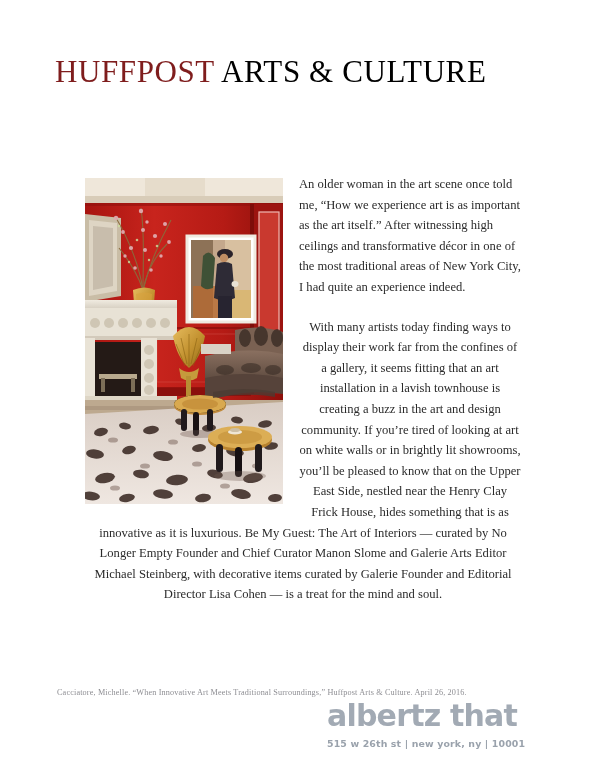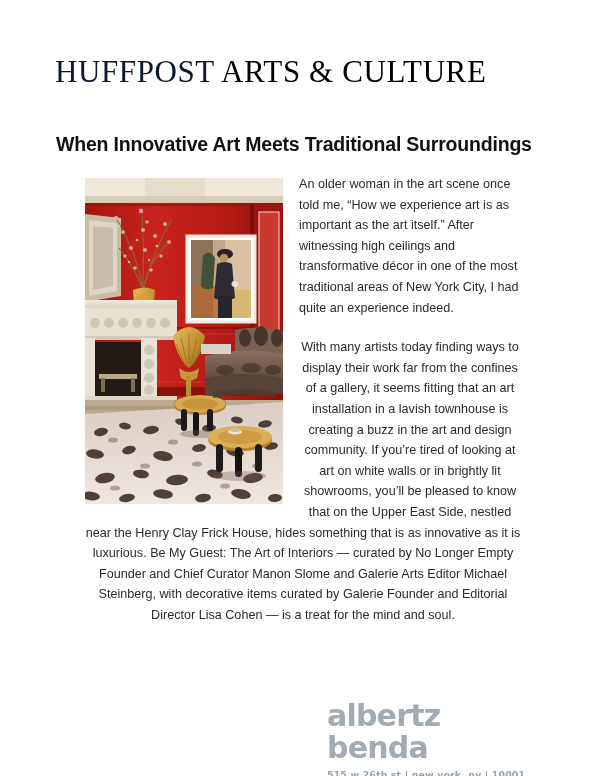--- a/index.html
+++ b/index.html
@@ -28,21 +28,21 @@
     position: absolute;
     left: 55px;
     top: 56px;
     font-family: "Liberation Serif", serif;
     font-size: 31px;
     letter-spacing: 0.6px;
     white-space: nowrap;
     line-height: 1;
   }
   .masthead .mh-light {
-    color: #0f172a;
+    color: #7f1d1d;
     margin-top: 33px;
   }
   .masthead .mh-dark {
     color: #000000;
   }
 
   
   .headline {
     position: absolute;
     left: 56px;
@@ -58,20 +58,21 @@
   
   .article {
     position: absolute;
     left: 85px;
     top: 174px;
     width: 436px;
     font-size: 12.6px;
     line-height: 20.6px;
     color: #2b2b2b;
     text-align: left;
+    font-family: Liberation Serif, serif;
   }
   .article p {
     margin: 0 0 19px 0;
   }
   .article p:last-child {
     margin-bottom: 0;
     text-align: center;
   }
 
   
@@ -131,21 +132,20 @@
 </head>
 <body>
 
 <div class="page">
 
   <div class="masthead">
     <span class="mh-light">HUFFPOST</span>
     <span class="mh-dark">ARTS &amp; CULTURE</span>
   </div>
 
-  <h1 class="headline">When Innovative Art Meets Traditional Surroundings</h1>
 
   <div class="article">
 
     <div class="photo">
       <svg viewBox="0 0 198 326" xmlns="http://www.w3.org/2000/svg">
         <defs>
           <linearGradient id="wallG" x1="0" y1="0" x2="1" y2="0">
             <stop offset="0%" stop-color="#a7140f"></stop>
             <stop offset="35%" stop-color="#c8241d"></stop>
             <stop offset="70%" stop-color="#b51b15"></stop>
@@ -365,22 +365,23 @@
         <ellipse cx="150" cy="252" rx="5" ry="2" fill="#cdbfa5"></ellipse>
 
         <path d="M128 214 q32 -6 62 0 l0 5 q-30 -5 -62 1 z" fill="#4b3c33" opacity="0.8"></path>
       </svg>
     </div>
 
     <p>An older woman in the art scene once told me, “How we experience art is as important as the art itself.” After witnessing high ceilings and transformative décor in one of the most traditional areas of New York City, I had quite an experience indeed.</p>
     <p>With many artists today finding ways to display their work far from the confines of a gallery, it seems fitting that an art installation in a lavish townhouse is creating a buzz in the art and design community. If you’re tired of looking at art on white walls or in brightly lit showrooms, you’ll be pleased to know that on the Upper East Side, nestled near the Henry Clay Frick House, hides something that is as innovative as it is luxurious. Be My Guest: The Art of Interiors — curated by No Longer Empty Founder and Chief Curator Manon Slome and Galerie Arts Editor Michael Steinberg, with decorative items curated by Galerie Founder and Editorial Director Lisa Cohen — is a treat for the mind and soul.</p>
   </div>
 
+  <div class="citation">Cacciatore, Michelle. “When Innovative Art Meets Traditional Surroundings,” Huffpost Arts &amp; Culture.  April 26, 2016.</div>
 
   <div class="logo-block">
-    <div class="logo-word">albertz benda</div>
+    <div class="logo-word">albertz that</div>
     <div class="logo-address">
       <div>515 w 26th st  |  new york, ny  |  10001</div>
 
     </div>
   </div>
 
 </div>
 
 </body></html>

